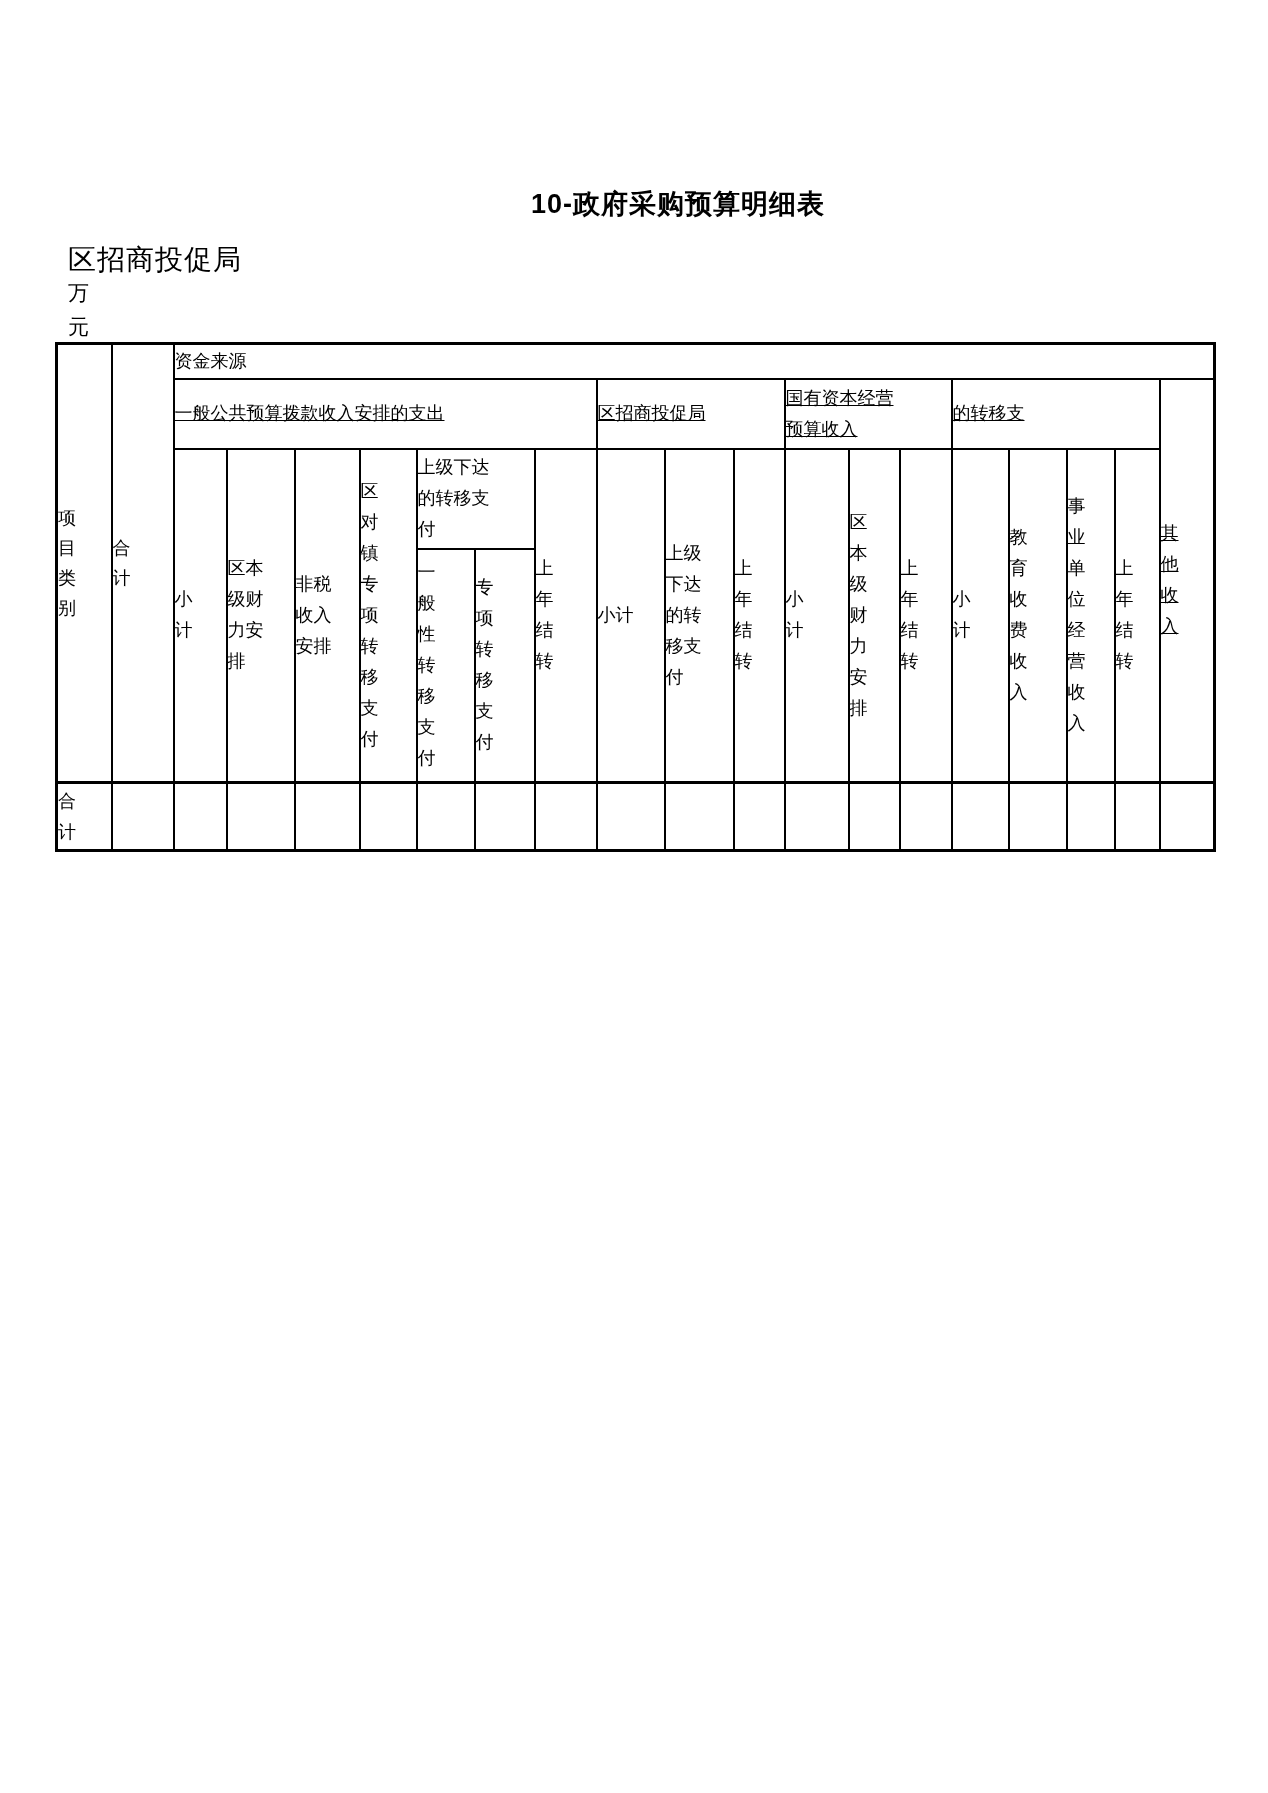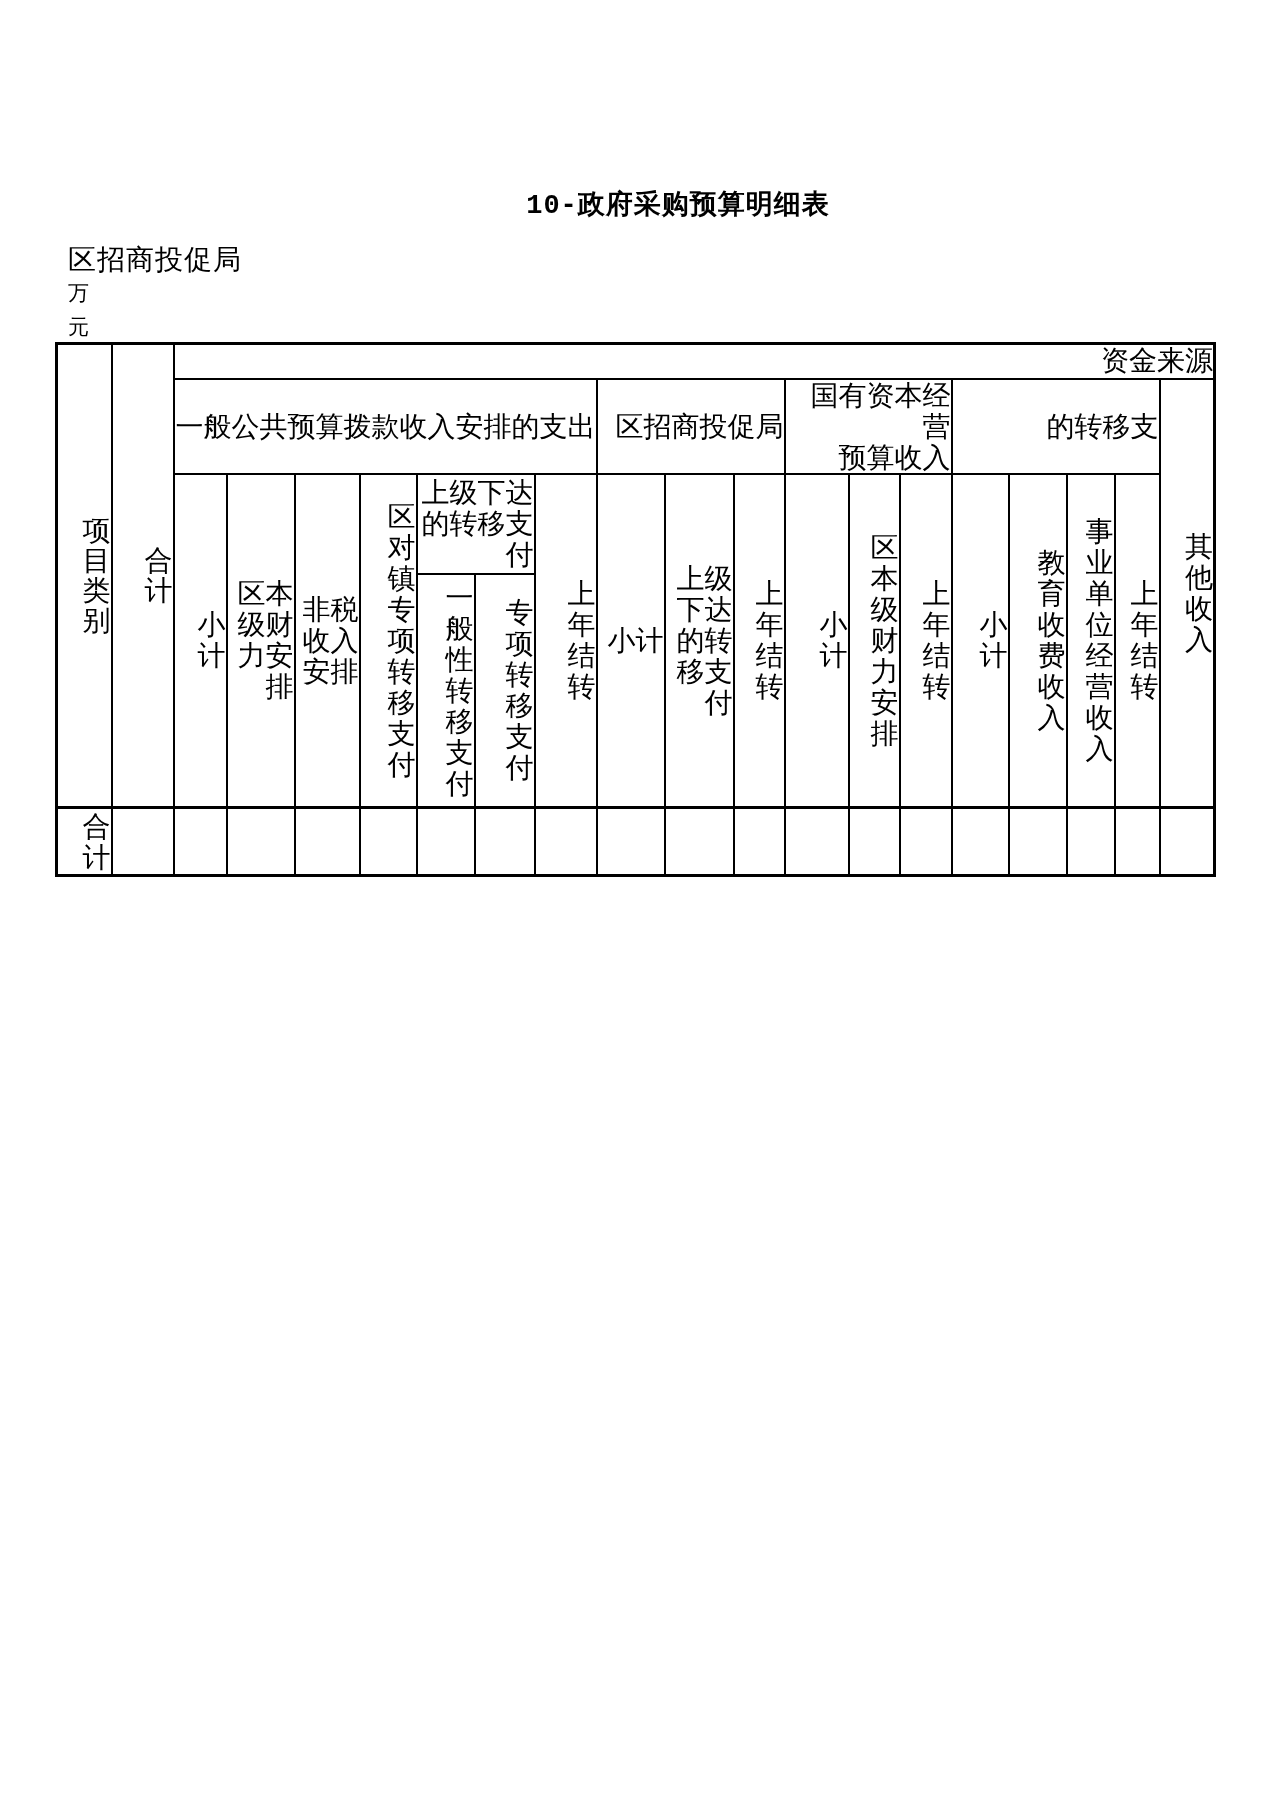--- a/index.html
+++ b/index.html
@@ -9,21 +9,21 @@
     position: relative;
     font-family: "Liberation Serif", serif;
     color: #000000;
     overflow: hidden;
   }
   .doc-title {
     position: absolute;
     top: 186px; left: 0; width: 1268px;
     padding-left: 88px;
     text-align: center;
-    font-family: Liberation Mono, monospace;
+    font-family: Liberation Sans, sans-serif;
     font-weight: bold;
     font-size: 27px;
     letter-spacing: 1px;
     white-space: pre-line;
   }
   .org-name {
     position: absolute;
     left: 68px; top: 241px;
     font-size: 28px;
     letter-spacing: 1px;
@@ -38,30 +38,30 @@
   table.budget {
     position: absolute;
     left: 55px; top: 342px;
     width: 1158px;
     table-layout: fixed;
     border-collapse: collapse;
     border: 3px solid #000000;
   }
   table.budget td {
     border: 2px solid #000000;
-    text-align: right;
+    text-align: left;
     vertical-align: middle;
-    font-size: 28px;
+    font-size: 18px;
     line-height: 31px;
     white-space: pre-line;
     padding: 0;
     overflow: hidden;
   }
   tr.row-source   { height: 35px; }
-  tr.row-groups   { height: 82px; }
+  tr.row-groups   { height: 70px; text-decoration: underline; }
   tr.row-subgroup { height: 100px; }
   tr.row-leaves   { height: 234px; }
   tr.row-data     { height: 68px; }
   tr.row-source td { line-height: 30px; }
   tr.row-data td { border-top: 3px solid #000000; }
 </style>
 </head>
 <body>
 
 <div class="doc-title">10-政府采购预算明细表</div>

